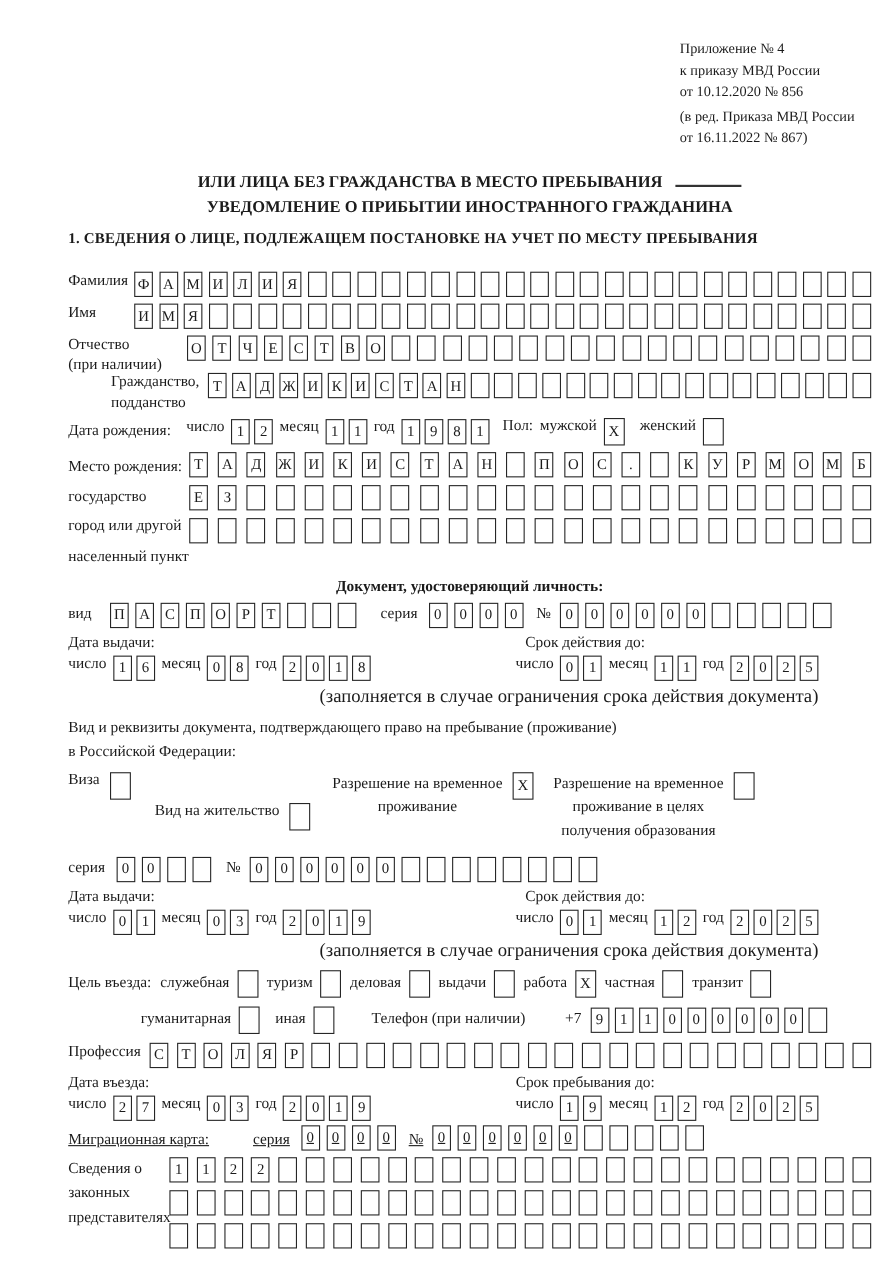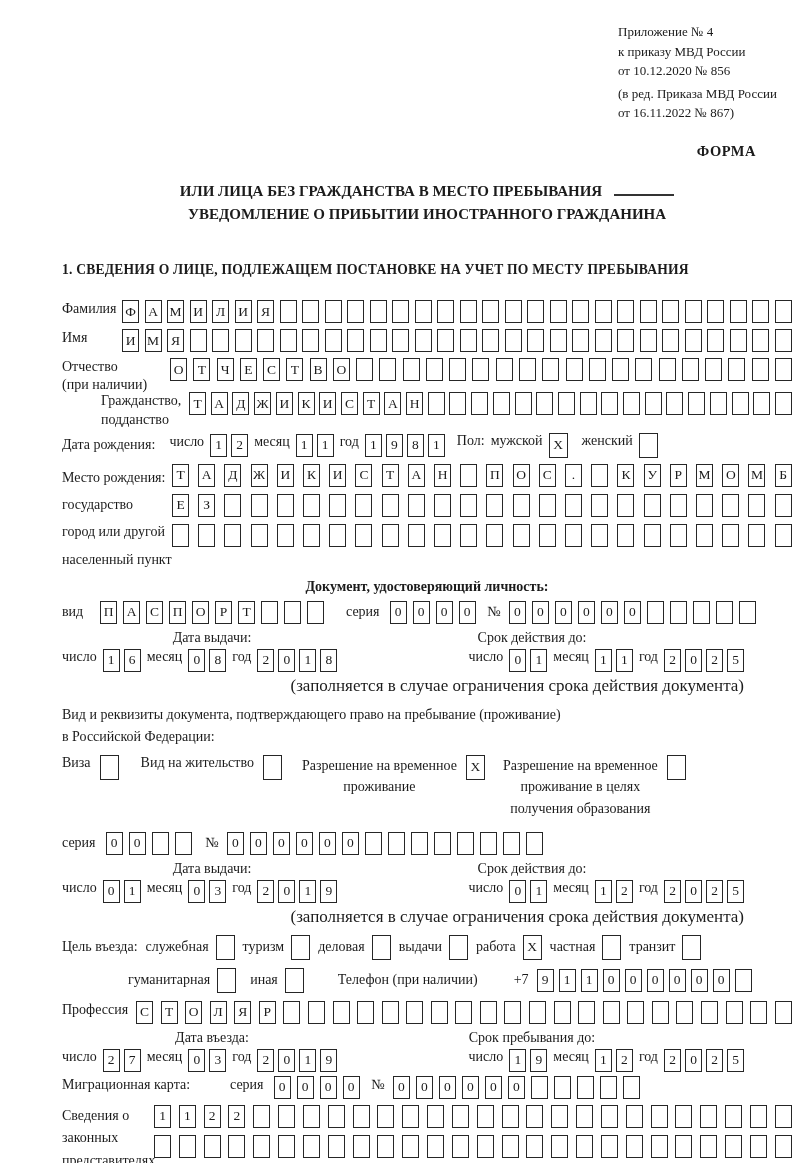--- a/index.html
+++ b/index.html
@@ -1,36 +1,36 @@
 <!DOCTYPE html>
 <html><head>
 <meta charset="utf-8">
 <style>
   html,body{margin:0;padding:0;background:#fff;}
   body{width:800px;height:1163px;font-family:"Liberation Serif","DejaVu Serif",serif;color:#1b1b1b;overflow:hidden;}
-  .page{box-sizing:border-box;width:800px;height:1163px;padding:22px 8px 0 62px;}
+  .page{box-sizing:border-box;width:800px;height:1163px;padding:34px 8px 0 62px;}
   .appendix{margin-left:556px;font-size:13px;line-height:1.5;}
   .appendix .amend{margin-top:3px;}
   .forma{margin-top:20px;text-align:right;padding-right:36px;font-weight:bold;font-size:14.5px;letter-spacing:.5px;}
   .title{margin-top:20px;text-align:center;font-weight:bold;font-size:15px;line-height:1.55;}
   .blankline{display:inline-block;width:60px;border-bottom:2px solid #333;margin-left:12px;}
-  .sec-heading{margin-top:36px;font-weight:bold;font-size:13.6px;letter-spacing:.2px;}
+  .sec-heading{margin-top:8px;font-weight:bold;font-size:13.6px;letter-spacing:.2px;}
   .rows{margin-top:22px;}
   .row{display:flex;align-items:flex-start;margin-bottom:6px;font-size:14px;}
   .label{flex-shrink:0;line-height:1.3;}
   .cells{display:flex;flex:1;justify-content:space-between;}
   .cell{box-sizing:border-box;width:17px;height:23px;border:1.5px solid #262626;display:inline-flex;align-items:center;justify-content:center;font-size:13.5px;background:#fff;flex-shrink:0;}
   .compact{flex:none;gap:6px;justify-content:flex-start;}
   .stack{flex:1;display:flex;flex-direction:column;gap:7px;}
   .dgroup{display:flex;align-items:flex-start;gap:6px;white-space:nowrap;}
   .dgroup .cells{flex:none;gap:4px;}
   .daterow{display:flex;align-items:center;margin-bottom:4px;font-size:14px;}
   .daterow .right{margin-left:auto;margin-right:48px;}
   .twocol{display:flex;font-size:14px;margin-bottom:3px;margin-top:4px;}
-  .twocol .c1{width:300px;text-align:center;}
+  .twocol .c1{width:300px;}
   .twocol .c2{width:340px;text-align:center;}
   .footnote{font-size:17px;text-align:right;padding-right:48px;margin-bottom:8px;margin-top:2px;}
   .center-bold{text-align:center;font-weight:bold;font-size:14px;margin:4px 0 6px 0;}
   .plain{font-size:14px;line-height:1.6;}
   .permits{display:flex;align-items:flex-start;gap:12px;margin-top:6px;margin-bottom:12px;font-size:14px;}
   .permits .opt{display:flex;align-items:flex-start;gap:9px;}
   .permits .multiline{text-align:center;line-height:1.55;}
   .checkbox .cell{width:19px;height:25px;}
   .purpose{display:flex;align-items:center;gap:8px;flex-wrap:nowrap;font-size:14px;margin-bottom:8px;}
   .purpose .opt{display:flex;align-items:center;gap:7px;white-space:nowrap;}
@@ -45,21 +45,20 @@
   <div class="appendix">
     <div>Приложение № 4</div>
     <div>к приказу МВД России</div>
     <div>от 10.12.2020 № 856</div>
     <div class="amend">
       <div>(в ред. Приказа МВД России</div>
       <div>от 16.11.2022 № 867)</div>
     </div>
   </div>
 
-  <div class="forma">ФОРМА</div>
 
   <div class="title">
     <div><span>ИЛИ ЛИЦА БЕЗ ГРАЖДАНСТВА В МЕСТО ПРЕБЫВАНИЯ</span><span class="blankline"></span></div>
     <div>УВЕДОМЛЕНИЕ О ПРИБЫТИИ ИНОСТРАННОГО ГРАЖДАНИНА</div>
   </div>
 
   <div class="sec-heading">1. СВЕДЕНИЯ О ЛИЦЕ, ПОДЛЕЖАЩЕМ ПОСТАНОВКЕ НА УЧЕТ ПО МЕСТУ ПРЕБЫВАНИЯ</div>
 
   <div class="rows">
 
@@ -423,21 +422,21 @@
       <div>в Российской Федерации:</div>
     </div>
 
     <div class="permits">
       <span class="opt">
         <span>Виза</span>
         <span class="cells compact checkbox">
             <span class="cell"></span>
           </span>
       </span>
-      <span class="opt" style="margin-left:10px;">
+      <span class="opt" style="margin-left:10px;margin-top:28px;">
         <span>Вид на жительство</span>
         <span class="cells compact checkbox">
             <span class="cell"></span>
           </span>
       </span>
       <span class="opt" style="margin-left:8px;">
         <span class="multiline">
           <span>Разрешение на временное</span><br>
           <span>проживание</span>
         </span>
@@ -679,21 +678,21 @@
         <span>год</span>
         <span class="cells compact">
             <span class="cell">2</span>
             <span class="cell">0</span>
             <span class="cell">2</span>
             <span class="cell">5</span>
           </span>
       </span>
     </div>
 
-    <div class="row" style="align-items:flex-start;margin-top:4px;">
+    <div class="row" style="align-items:flex-end;margin-top:4px;text-decoration:underline;">
       <span class="label" style="width:168px;">Миграционная карта:</span>
       <span class="label" style="margin-right:10px;">серия</span>
       <span class="cells compact">
           <span class="cell">0</span>
           <span class="cell">0</span>
           <span class="cell">0</span>
           <span class="cell">0</span>
         </span>
       <span class="label" style="margin:0 8px 0 12px;">№</span>
       <span class="cells compact">

